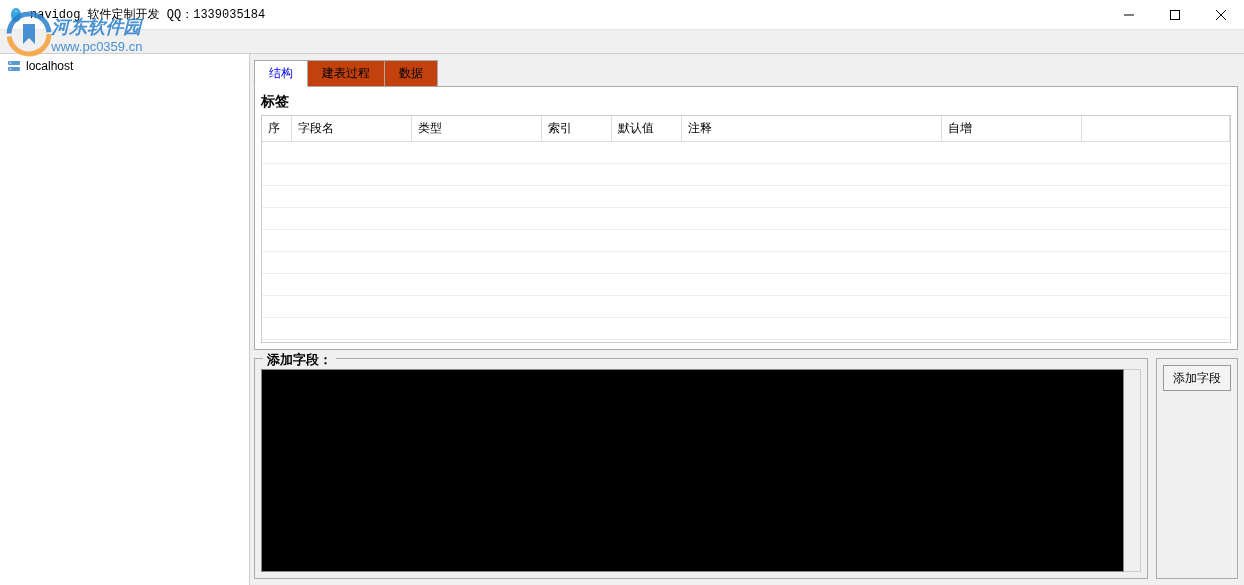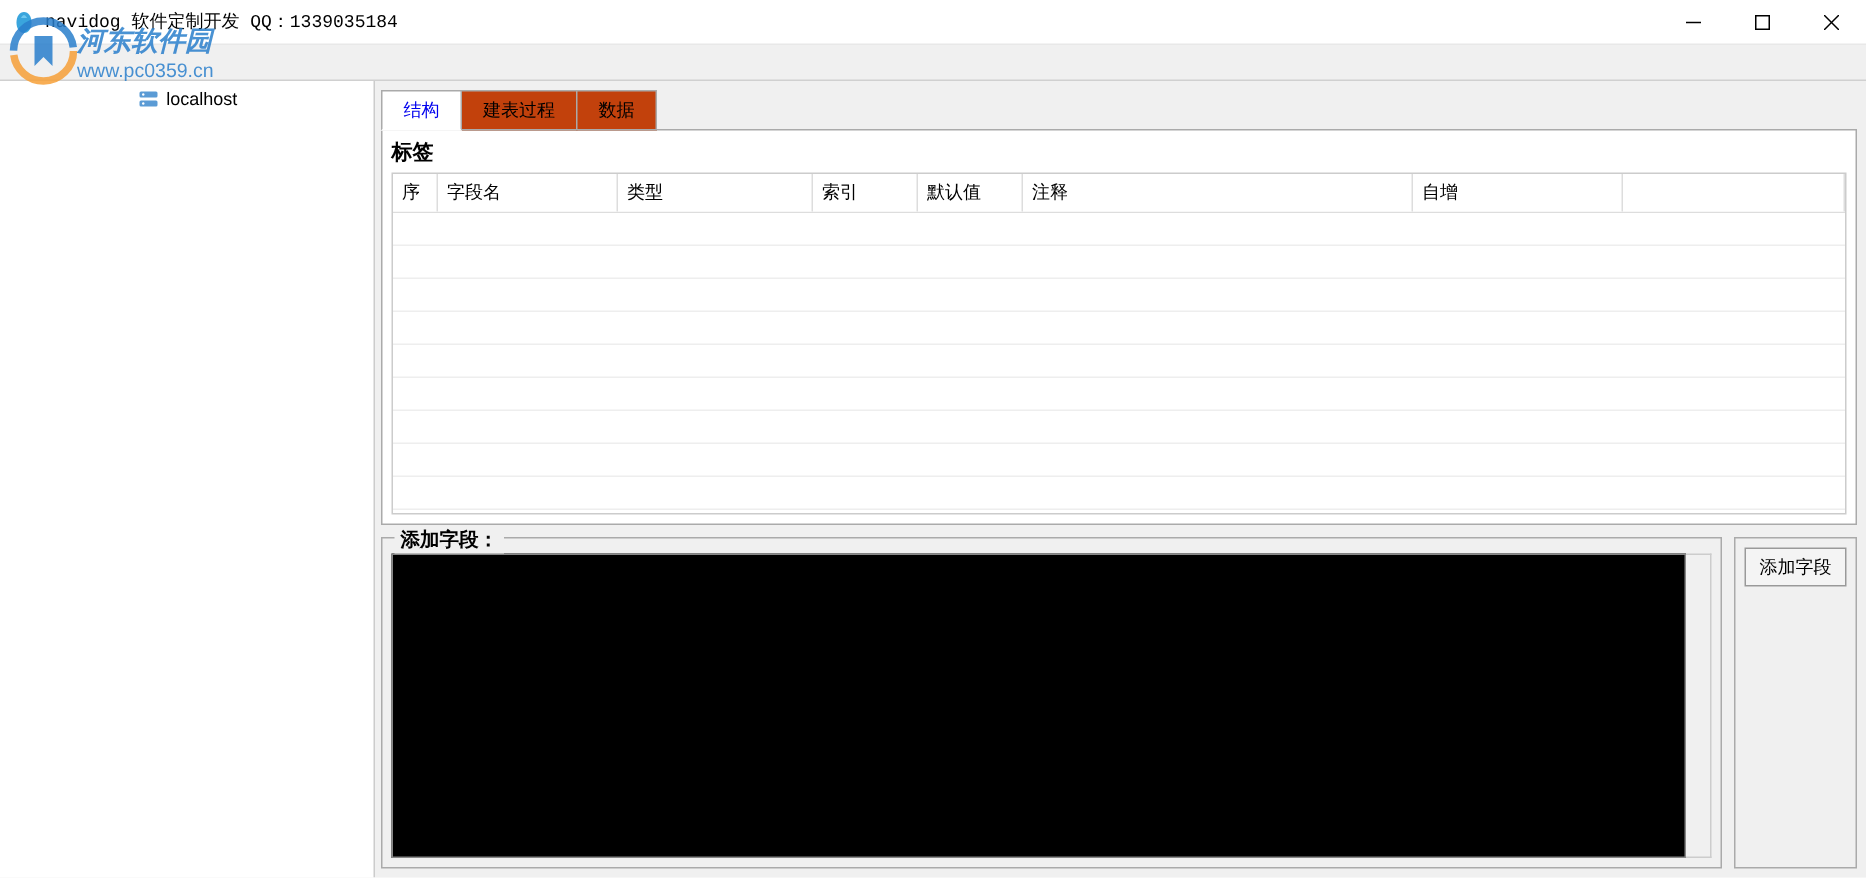--- a/index.html
+++ b/index.html
@@ -15,21 +15,21 @@
     .watermark-logo { width: 48px; height: 48px; display: inline-block; vertical-align: middle; }
     .watermark-text { display: inline-block; vertical-align: middle; margin-left: -5px; }
     .watermark-text-main { font-size: 18px; font-weight: bold; color: #2a7fcc; font-style: italic; }
     .watermark-url { font-size: 13px; color: #2a7fcc; font-family: "Arial", monospace; }
     
     .toolbar { height: 24px; background: #f0f0f0; border-bottom: 1px solid #d0d0d0; padding-left: 8px; display: flex; align-items: center; color: #555; }
     
     .main { display: flex; height: calc(585px - 30px - 24px); }
     
     .sidebar { width: 250px; background: #fff; border-right: 1px solid #ccc; padding: 2px; }
-    .tree-item { display: flex; align-items: center; padding: 2px 4px; cursor: pointer; font-family: "Courier New", monospace; font-size: 13px; justify-content: center; }
+    .tree-item { display: flex; align-items: center; padding: 2px 4px; cursor: pointer; font-family: "Courier New", monospace; font-size: 13px; }
     .tree-icon { width: 16px; height: 16px; margin-right: 4px; }
     
     .content { flex: 1; padding: 6px 6px 6px 4px; background: #f0f0f0; display: flex; flex-direction: column; }
     
     .tabs { display: flex; background: #f0f0f0; }
     .tab { padding: 4px 14px; border: 1px solid #aaa; background: #c2410c; cursor: pointer; margin-right: -1px; position: relative; }
     .tab.active { background: #fff; border-bottom: 1px solid #fff; z-index: 2; color: #0000ee; }
     
     .tab-panel { border: 1px solid #aaa; background: #fff; flex: 0 0 auto; margin-top: -1px; padding: 4px 6px 6px 6px; }
     

